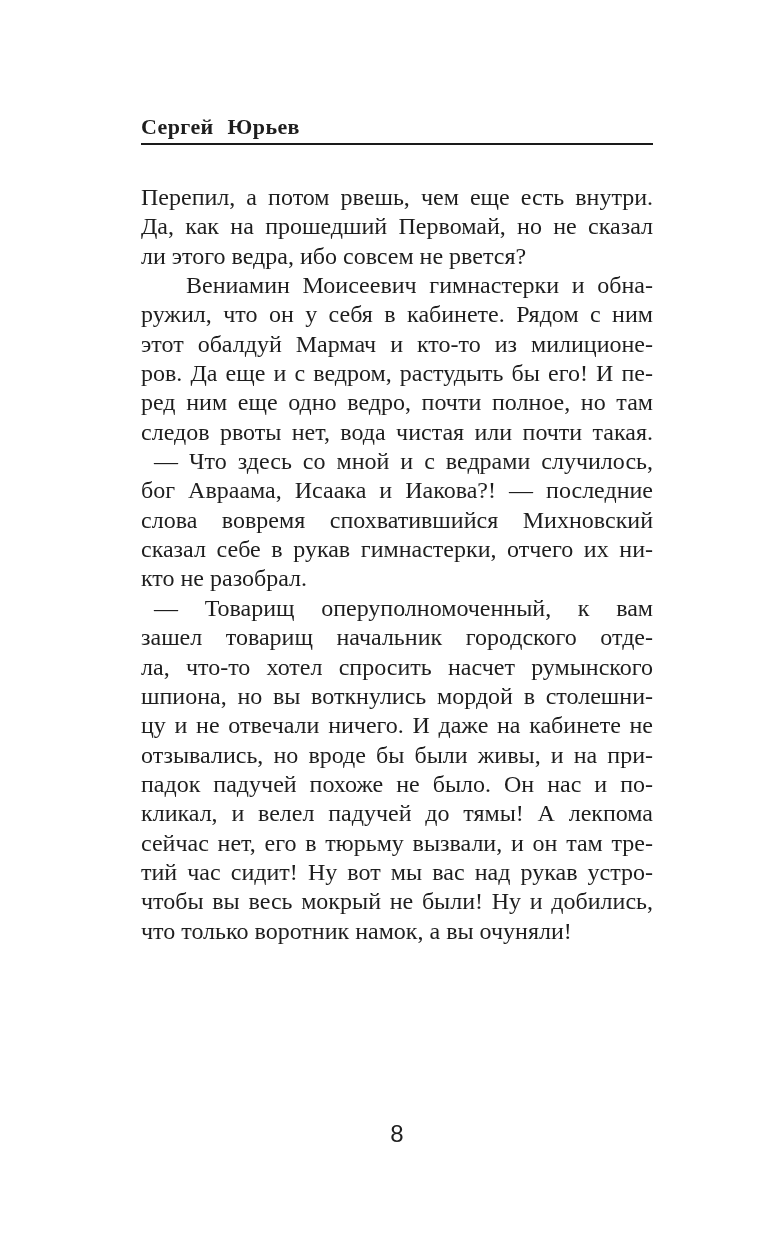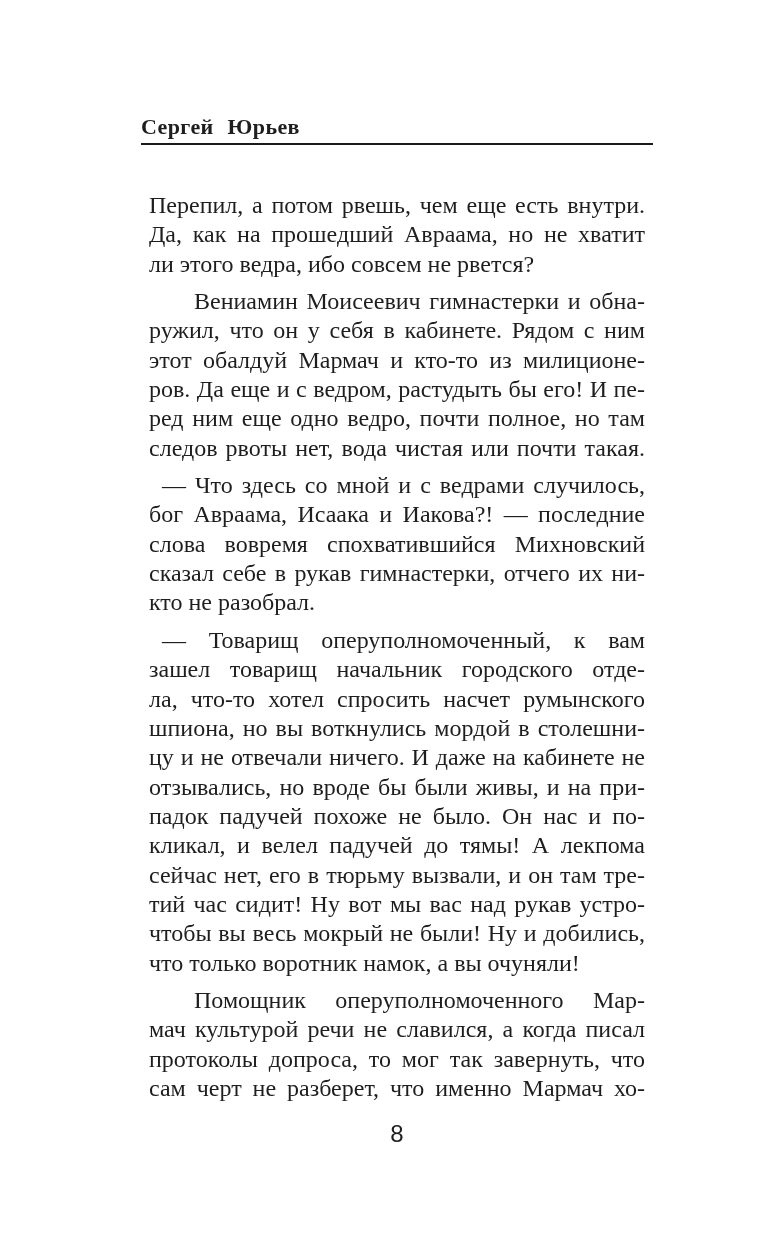--- a/index.html
+++ b/index.html
@@ -37,21 +37,21 @@
     background: var(--rule, #1a1a1a);
   }
   .body-text {
     position: absolute;
     left: 141px;
     top: 183px;
     width: 512px;
     font-size: 24px;
     line-height: 29.35px;
   }
-  .para { margin: 8px; }
+  .para { margin: 0; }
   .line {
     height: 29.35px;
     overflow: hidden;
     text-align: justify;
   }
   .line.stretch { text-align-last: justify; }
   .line.ind-n { text-indent: 45px; }
   .line.ind-d { text-indent: 13px; }
   .page-number {
     position: absolute;
@@ -66,21 +66,21 @@
 </style>
 </head>
 <body>
 
 <div class="page">
   <header class="running-header">Сергей Юрьев</header>
   <div class="header-rule"></div>
   <main class="body-text" id="body-text">
       <div class="para">
         <div class="line stretch">Перепил, а потом рвешь, чем еще есть внутри.</div>
-        <div class="line stretch">Да, как на прошедший Авраама, но не хватит</div>
+        <div class="line stretch">Да, как на прошедший Первомай, но не сказал</div>
         <div class="line">ли этого ведра, ибо совсем не рвется?</div>
       </div>
       <div class="para">
         <div class="line stretch ind-n">Вениамин Моисеевич гимнастерки и обна-</div>
         <div class="line stretch">ружил, что он у себя в кабинете. Рядом с ним</div>
         <div class="line stretch">этот обалдуй Мармач и кто-то из милиционе-</div>
         <div class="line stretch">ров. Да еще и с ведром, растудыть бы его! И пе-</div>
         <div class="line stretch">ред ним еще одно ведро, почти полное, но там</div>
         <div class="line stretch">следов рвоты нет, вода чистая или почти такая.</div>
       </div>
@@ -98,21 +98,15 @@
         <div class="line stretch">шпиона, но вы воткнулись мордой в столешни-</div>
         <div class="line stretch">цу и не отвечали ничего. И даже на кабинете не</div>
         <div class="line stretch">отзывались, но вроде бы были живы, и на при-</div>
         <div class="line stretch">падок падучей похоже не было. Он нас и по-</div>
         <div class="line stretch">кликал, и велел падучей до тямы! А лекпома</div>
         <div class="line stretch">сейчас нет, его в тюрьму вызвали, и он там тре-</div>
         <div class="line stretch">тий час сидит! Ну вот мы вас над рукав устро-</div>
         <div class="line stretch">чтобы вы весь мокрый не были! Ну и добились,</div>
         <div class="line">что только воротник намок, а вы очуняли!</div>
       </div>
-      <div class="para">
-        <div class="line stretch ind-n">Помощник оперуполномоченного Мар-</div>
-        <div class="line stretch">мач культурой речи не славился, а когда писал</div>
-        <div class="line stretch">протоколы допроса, то мог так завернуть, что</div>
-        <div class="line stretch">сам черт не разберет, что именно Мармач хо-</div>
-      </div>
     </main>
   <footer class="page-number">8</footer>
 </div>
 
 </body></html>

